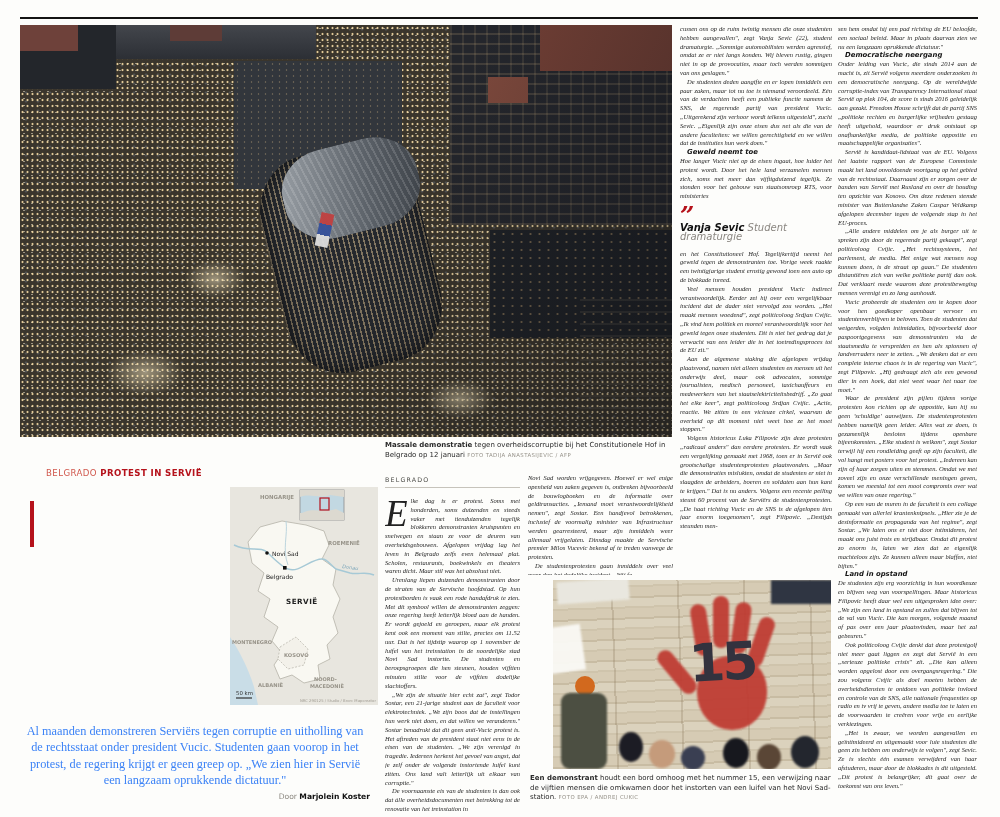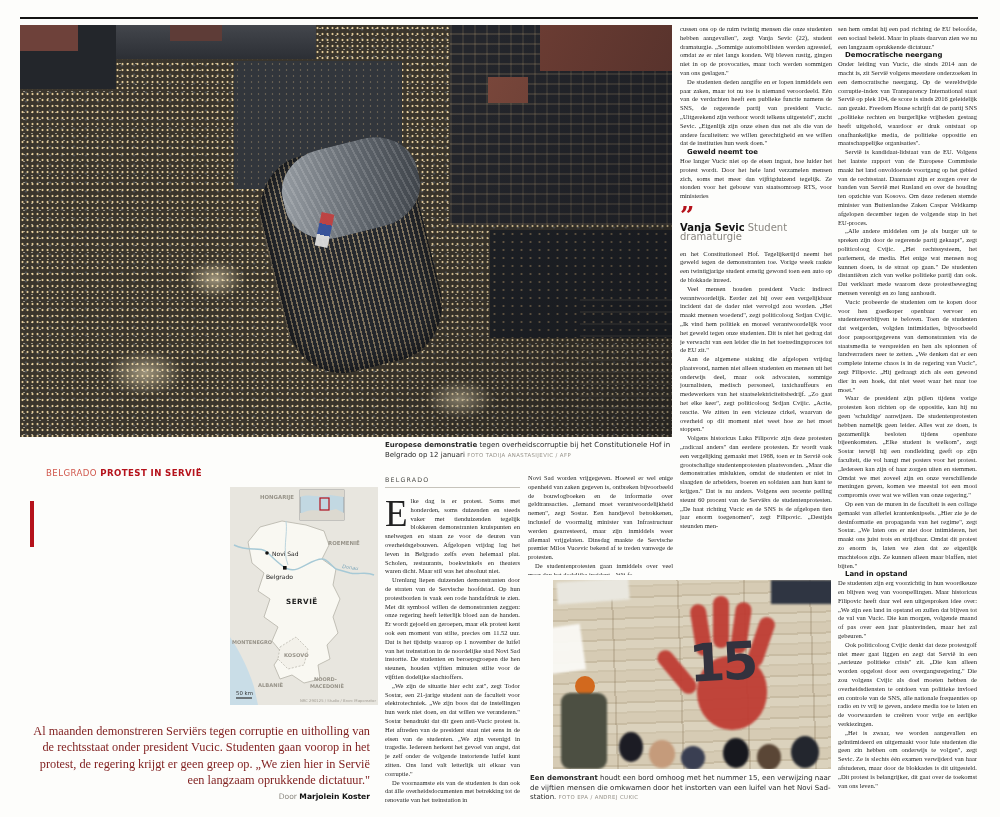--- a/index.html
+++ b/index.html
@@ -56,21 +56,21 @@
   .cap b{font-weight:700;}
   .credit{font-size:5.4px;color:#97938a;letter-spacing:.4px;font-family:"DejaVu Sans",sans-serif;}
   .cap1{left:385px;top:441px;width:290px;}
   .cap2{left:530px;top:774px;width:302px;}
 
   
   .dateline{left:385px;top:476px;width:135px;font-family:"DejaVu Sans",sans-serif;
     font-size:6.3px;letter-spacing:1.2px;color:#4a4a46;}
   .datelinerule{left:385px;top:487px;width:135px;height:1px;background:#c6c3bb;}
 
-  .bodycol{font-size:6.5px;line-height:8.8px;text-align:justify;overflow:hidden;color:#1e1e1e;}
+  .bodycol{font-size:6.5px;line-height:8.8px;text-align:justify;overflow:hidden;color:#1e1e1e;font-style:italic;}
   .bodycol p{margin:0;text-indent:7px;}
   .bodycol p.ni{text-indent:0;}
   .col1{left:385px;top:497px;width:135px;height:318px;}
   .col2{left:528px;top:474px;width:145px;height:101px;}
   .col3{left:680px;top:25px;width:152px;height:557px;}
   .col4{left:838px;top:25px;width:139px;height:789px;}
   .dropcap::first-letter{float:left;font-size:37px;line-height:29px;padding:2px 3px 0 0;color:#222;}
   .subhead{font-family:"DejaVu Sans",sans-serif;font-weight:700;font-size:6.9px;
     margin:5px 0 1.5px;text-indent:0;color:#141414;}
 
@@ -84,21 +84,21 @@
   .qby .qrole{color:#8a8680;}
 
   
   .kicker{left:20px;top:468px;width:208px;text-align:center;font-family:"DejaVu Sans",sans-serif;
     font-size:8.6px;font-weight:700;letter-spacing:.4px;}
   .kicker .k1{color:#d0574c;font-weight:400;}
   .kicker .k2{color:#b5121b;}
   .redbar{left:30px;top:501px;width:4px;height:46px;background:#b5121b;}
   .headline{left:22px;top:489px;width:206px;text-align:center;font-size:30px;line-height:35.5px;
     color:#161616;font-weight:400;letter-spacing:-.3px;}
-  .lede{left:20px;top:723px;width:350px;text-align:right;font-size:12.3px;line-height:16.3px;color:#7f1d1d;}
+  .lede{left:20px;top:723px;width:350px;text-align:center;font-size:12.3px;line-height:16.3px;color:#3b82f6;}
   .byline{left:20px;top:792px;width:350px;text-align:right;font-family:"DejaVu Sans",sans-serif;font-size:7.6px;}
   .byline .bpre{color:#8c8880;}
   .byline .bname{font-weight:700;color:#111;}
 
   
   .map{left:230px;top:487px;width:148px;height:218px;}
 
   
   .photo2{left:553px;top:580px;width:278px;height:189px;overflow:hidden;background:#d6ccb6;}
   .plywood{position:absolute;inset:0;
@@ -153,21 +153,21 @@
     <div class="bld tower"></div>
     <div class="bld tower-top"></div>
     <div class="glow g1"></div>
     <div class="glow g2"></div>
     <div class="glow g3"></div>
     <div class="bld flag"></div>
     <div class="p1-shade"></div>
   </div>
 
   <div class="abs cap cap1">
-    <b>Europese demonstratie</b><span> tegen overheidscorruptie bij het Constitutionele Hof in Belgrado op 12 januari</span>
+    <b>Massale demonstratie</b><span> tegen overheidscorruptie bij het Constitutionele Hof in Belgrado op 12 januari</span>
     <span class="credit">FOTO TADIJA ANASTASIJEVIC / AFP</span>
   </div>
 
   <div class="abs dateline">BELGRADO</div>
   <div class="abs datelinerule"></div>
 
   <div class="abs bodycol col1">
     <p class="ni dropcap">Elke dag is er protest. Soms met honderden, soms duizenden en steeds vaker met tienduizenden tegelijk blokkeren demonstranten kruispunten en snelwegen en staan ze voor de deuren van overheidsgebouwen. Afgelopen vrijdag lag het leven in Belgrado zelfs even helemaal plat. Scholen, restaurants, boekwinkels en theaters waren dicht. Maar stil was het absoluut niet.</p>
     <p>Urenlang liepen duizenden demonstranten door de straten van de Servische hoofdstad. Op hun protestborden is vaak een rode handafdruk te zien. Met dit symbool willen de demonstranten zeggen: onze regering heeft letterlijk bloed aan de handen. Er wordt gejoeld en geroepen, maar elk protest kent ook een moment van stilte, precies om 11.52 uur. Dat is het tijdstip waarop op 1 november de luifel van het treinstation in de noordelijke stad Novi Sad instortte. De studenten en beroepsgroepen die hen steunen, houden vijftien minuten stilte voor de vijftien dodelijke slachtoffers.</p>
     <p>„We zijn de situatie hier echt zat", zegt Todor Sostar, een 21-jarige student aan de faculteit voor elektrotechniek. „We zijn boos dat de instellingen hun werk niet doen, en dat willen we veranderen." Sostar benadrukt dat dit geen anti-Vucic protest is. Het aftreden van de president staat niet eens in de eisen van de studenten. „We zijn verenigd in tragedie. Iedereen herkent het gevoel van angst, dat je zelf onder de volgende instortende luifel kunt zitten. Ons land valt letterlijk uit elkaar van corruptie."</p>

